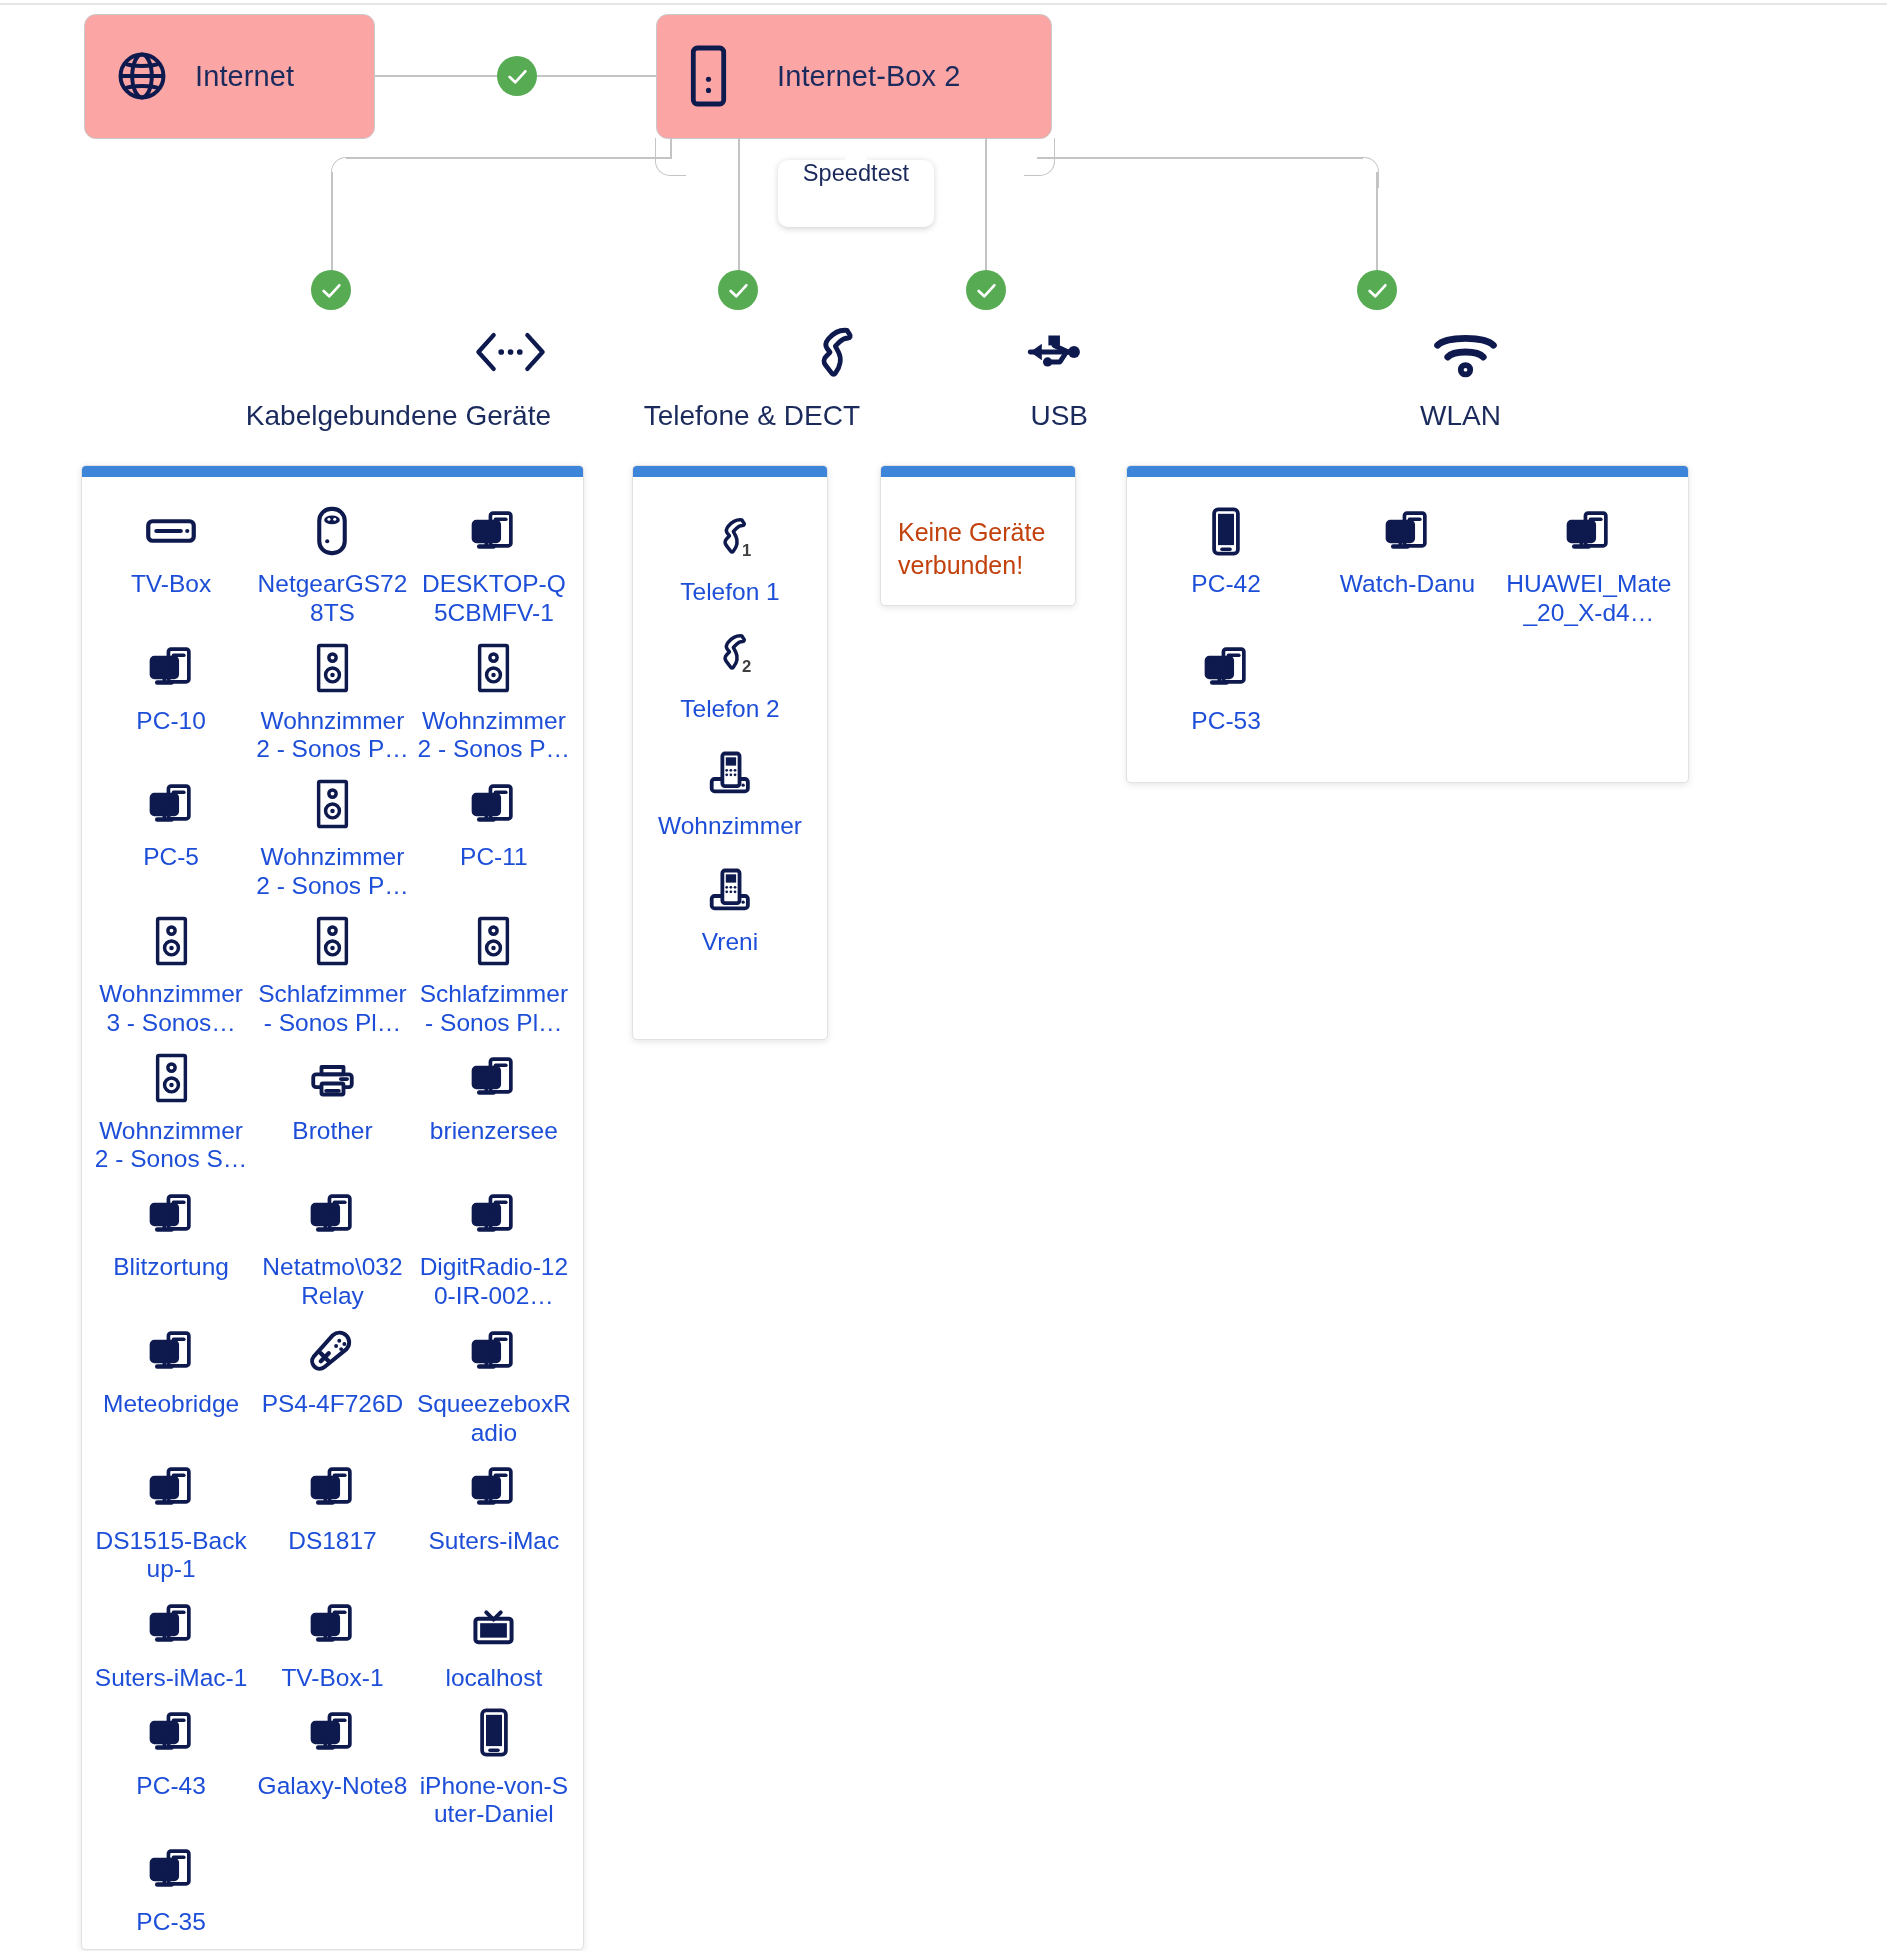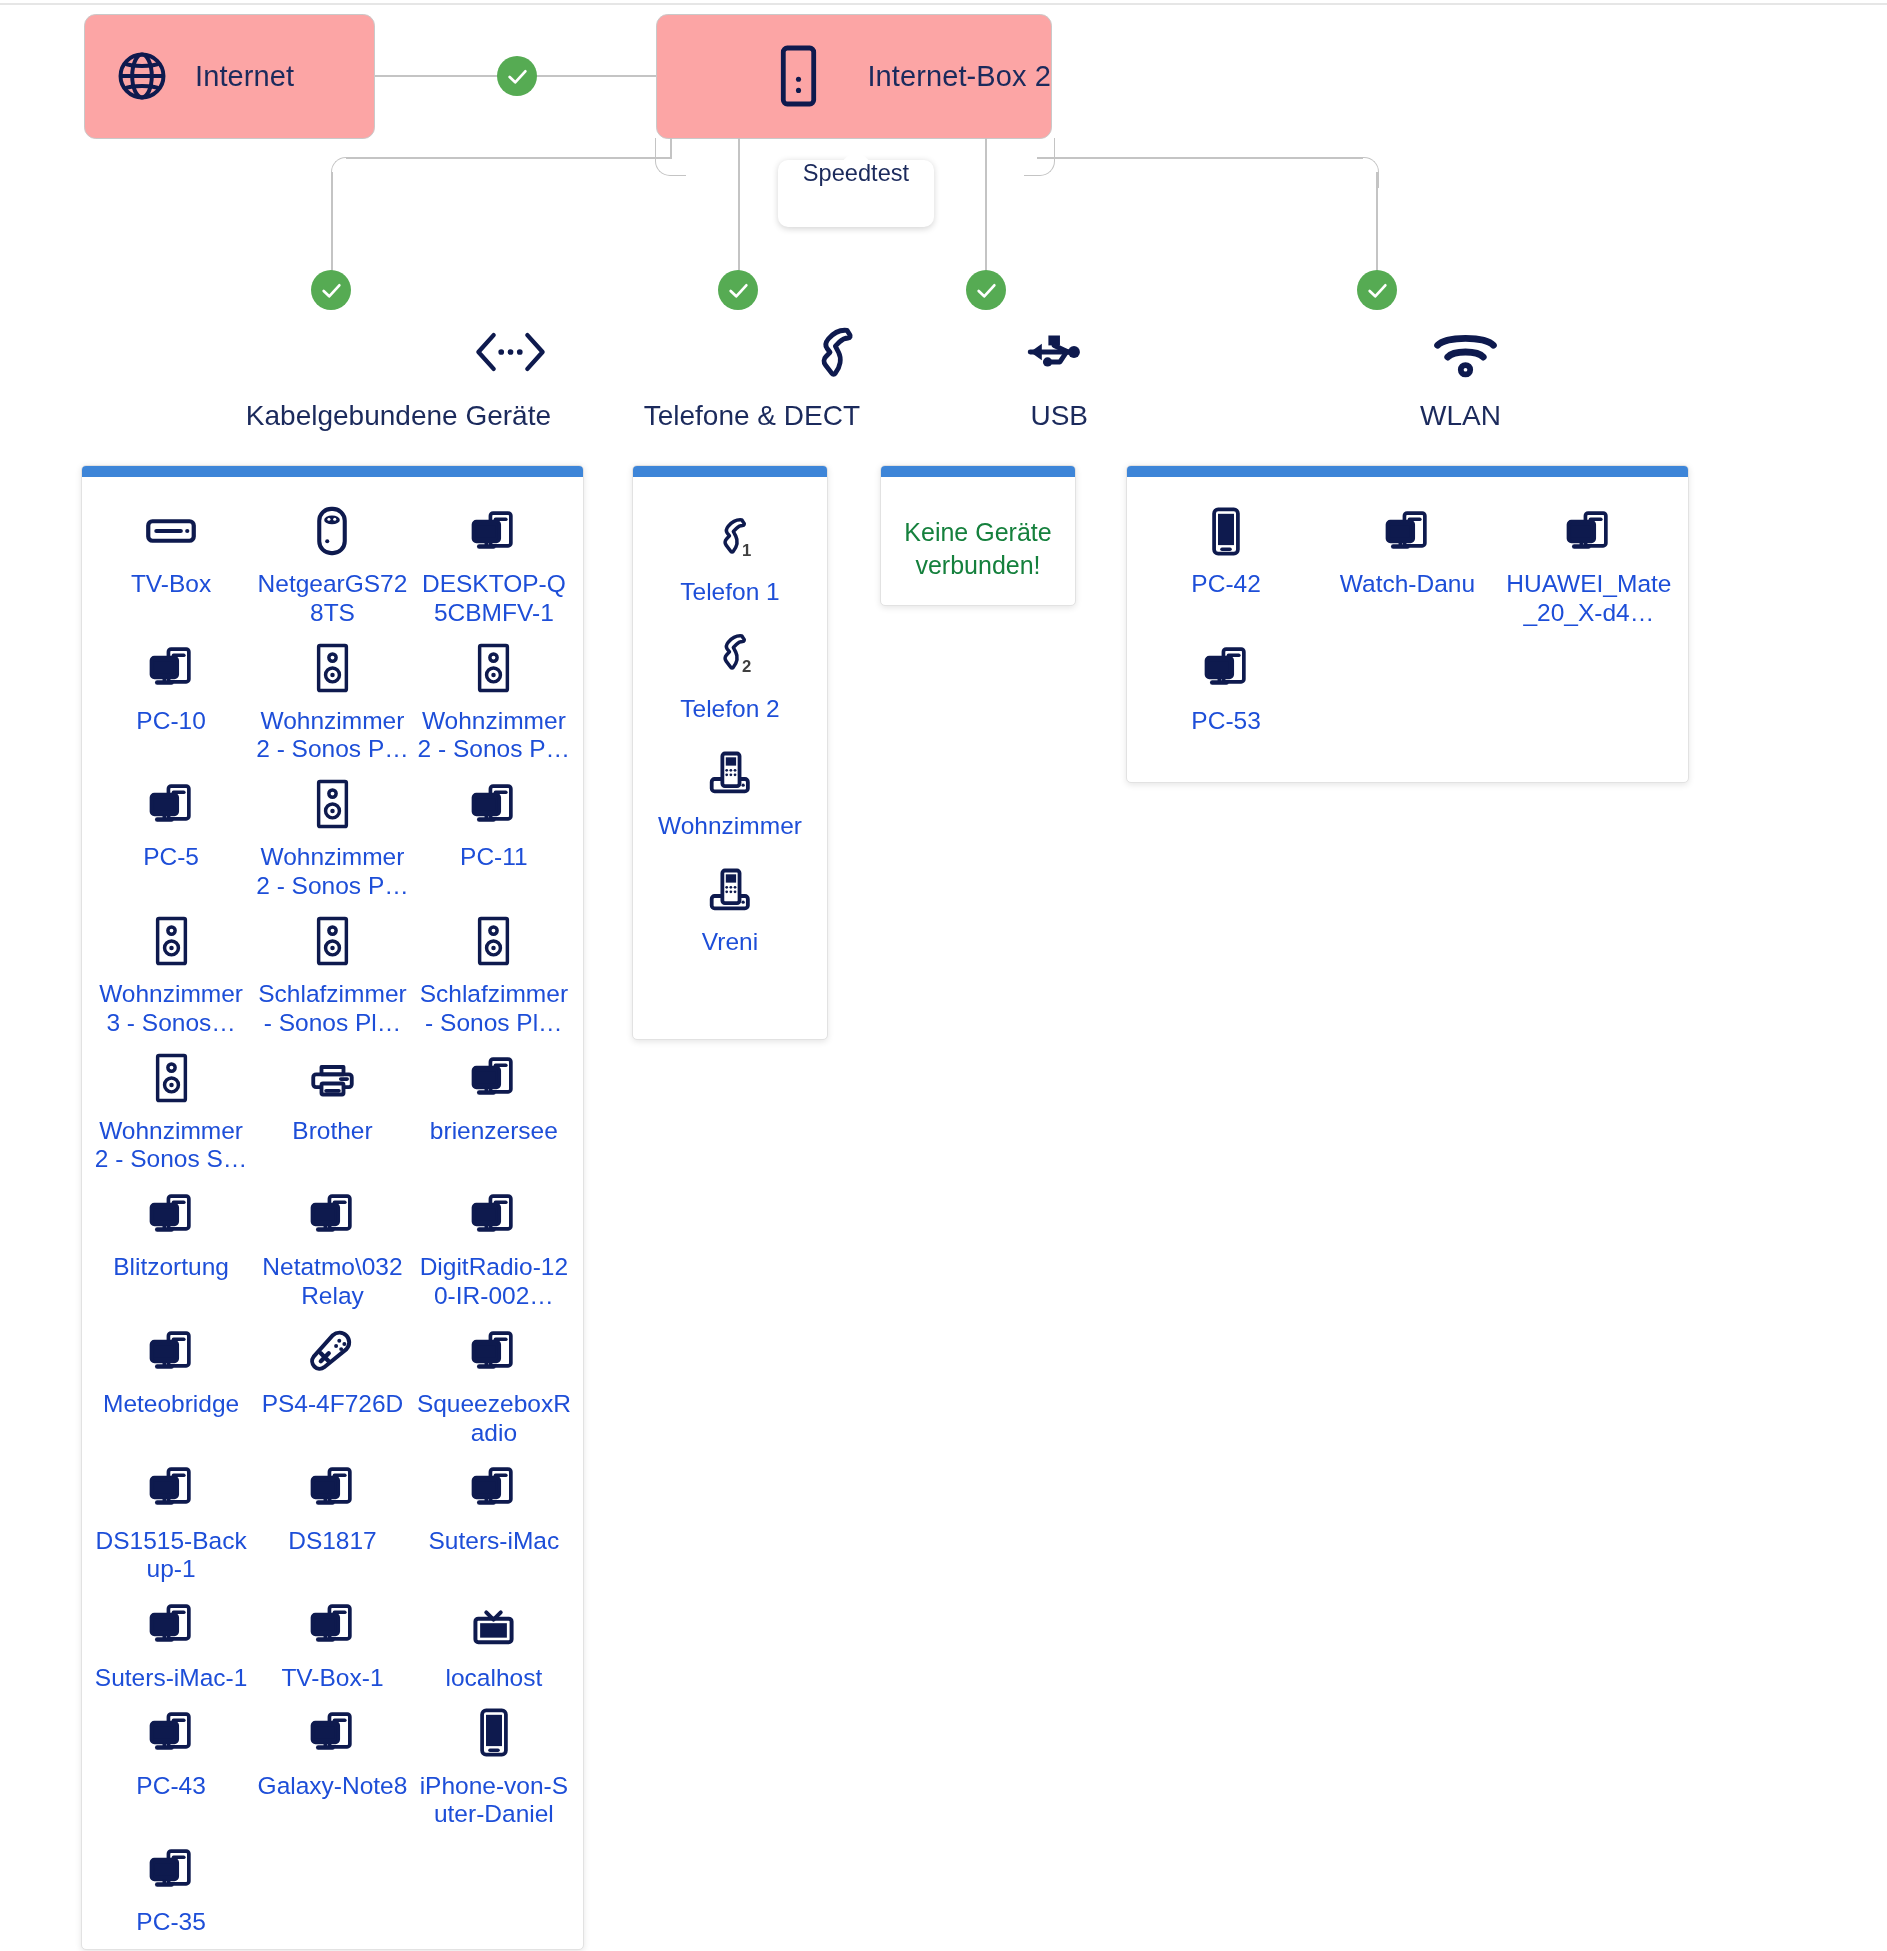--- a/index.html
+++ b/index.html
@@ -24,21 +24,21 @@
     border-radius:11.8px;
     display:flex;align-items:center;
     box-sizing:border-box;
   }
   .node-box .nb-icon{flex:0 0 auto;display:flex;align-items:center;justify-content:center;}
   .node-box .nb-label{
     font-size:29px;color:#1b2a5c;letter-spacing:0.1px;white-space:nowrap;
   }
   #internet-box{left:84px;top:13.5px;width:291px;height:125px;padding-left:29px;}
   #internet-box .nb-label{margin-left:25px;}
-  #router-box{left:656px;top:13.5px;width:396px;height:125px;padding-left:80px;justify-content:flex-end;}
+  #router-box{left:656px;top:13.5px;width:396px;height:125px;padding-left:32px;}
   #router-box .nb-label{margin-left:49px;}
 
   
   .ln{position:absolute;background:#c4c4c4;}
   .lnv{width:1.7px;}
   .lnh{height:1.7px;}
   .corner{position:absolute;border:1.7px solid #c4c4c4;background:transparent;}
 
   
   #speedtest{
@@ -88,21 +88,21 @@
     text-align:center;word-break:break-all;
   }
 
   
   #panel-wired .dev{width:33.3333%;}
   #panel-phone .dev{width:100%;padding-top:18.6px;}
   #panel-phone .dev .dev-label{word-break:normal;}
   #panel-wlan  .dev{width:33.3333%;}
 
   .empty-msg{
-    font-size:25px;color:#15803d;text-align:center;line-height:1.3;
+    font-size:25px;color:#c2410c;line-height:1.3;
     padding:39px 17px 39px 17px;
   }
   .ico{display:block;}
 </style>
 </head>
 <body>
 
 <div id="stage">
 
   <div class="top-rule"></div>

